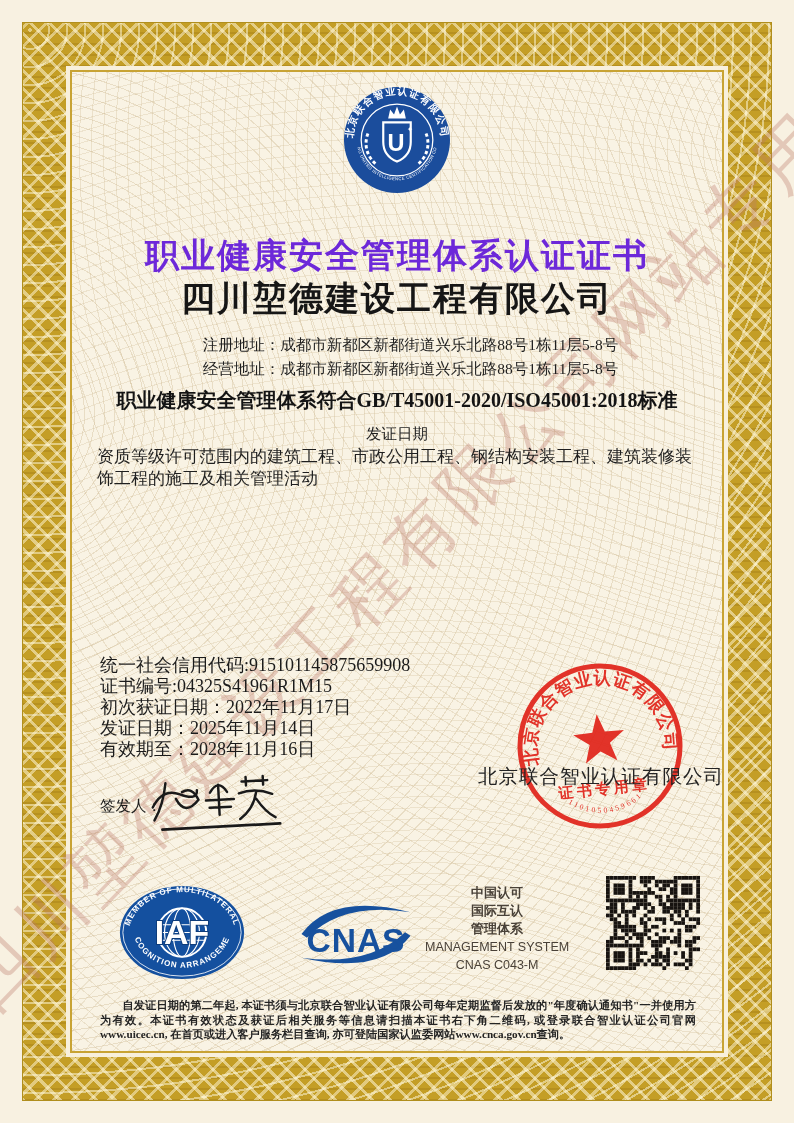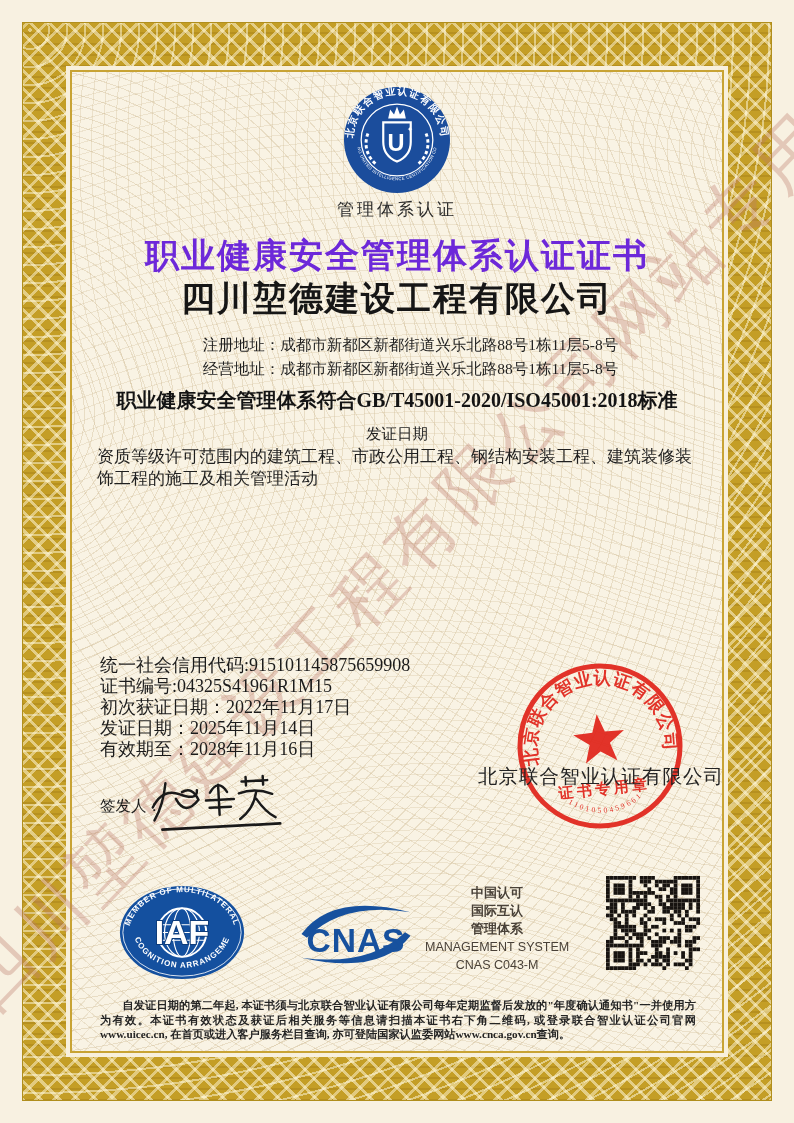--- a/index.html
+++ b/index.html
@@ -91,21 +91,20 @@
         <path d="M 77,79 A 27,27 0 0 0 84,47" fill="none" stroke="#ffffff" stroke-width="3" stroke-dasharray="3.5 2.5"></path>
 
         <path d="M46,33 L48,24 L52,29 L55,21 L58,29 L62,24 L64,33 Z" fill="#ffffff"></path>
 
         <path d="M41,37 H69 V57 Q69,71 55,77 Q41,71 41,57 Z" fill="none" stroke="#ffffff" stroke-width="2.2"></path>
         <text x="54" y="66" text-anchor="middle" font-size="24" font-weight="bold" fill="#ffffff" font-family="Liberation Sans,sans-serif">U</text>
         <text x="65" y="47" font-size="8" fill="#ffffff">✦</text>
       </svg>
     </div>
 
-    <div class="abs center caption">管理体系认证</div>
 
     <div class="abs center title1">职业健康安全管理体系认证证书</div>
     <div class="abs center title2">四川堃德建设工程有限公司</div>
 
     <div class="abs center addr">
       <div><span>注册地址：</span><span>成都市新都区新都街道兴乐北路88号1栋11层5-8号</span></div>
       <div><span>经营地址：</span><span>成都市新都区新都街道兴乐北路88号1栋11层5-8号</span></div>
     </div>
 
     <div class="abs center std">职业健康安全管理体系符合GB/T45001-2020/ISO45001:2018标准</div>

